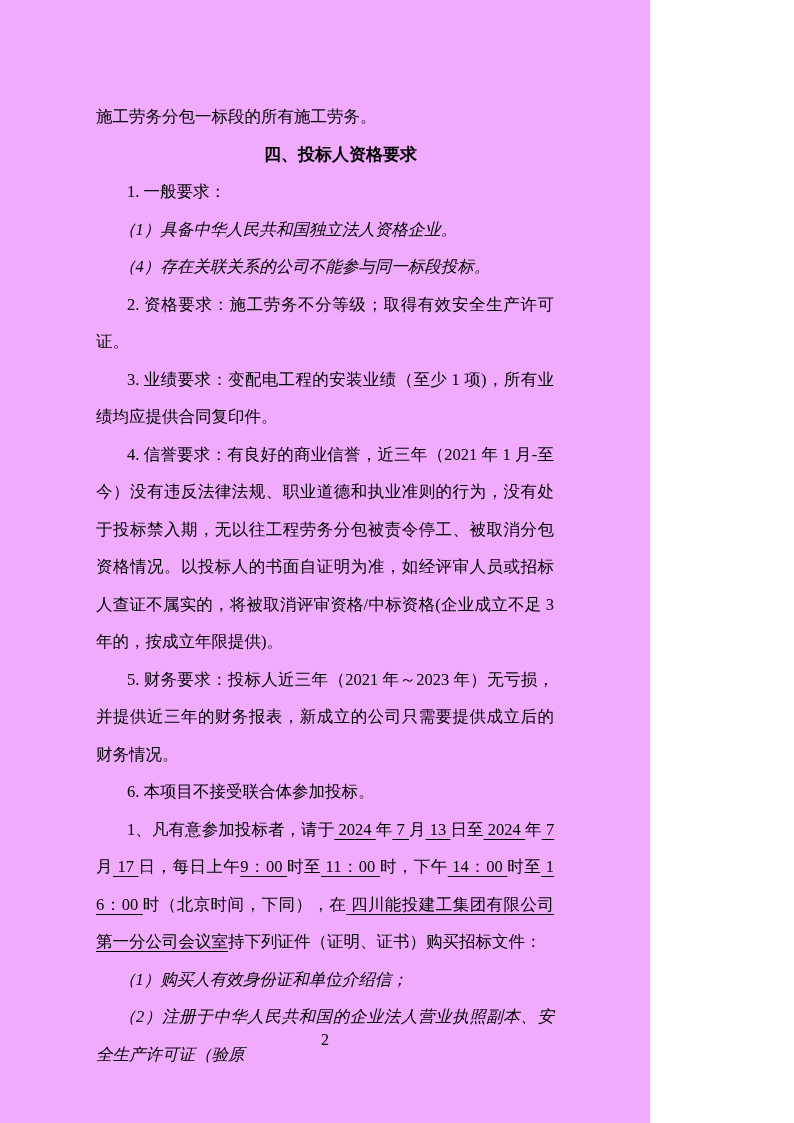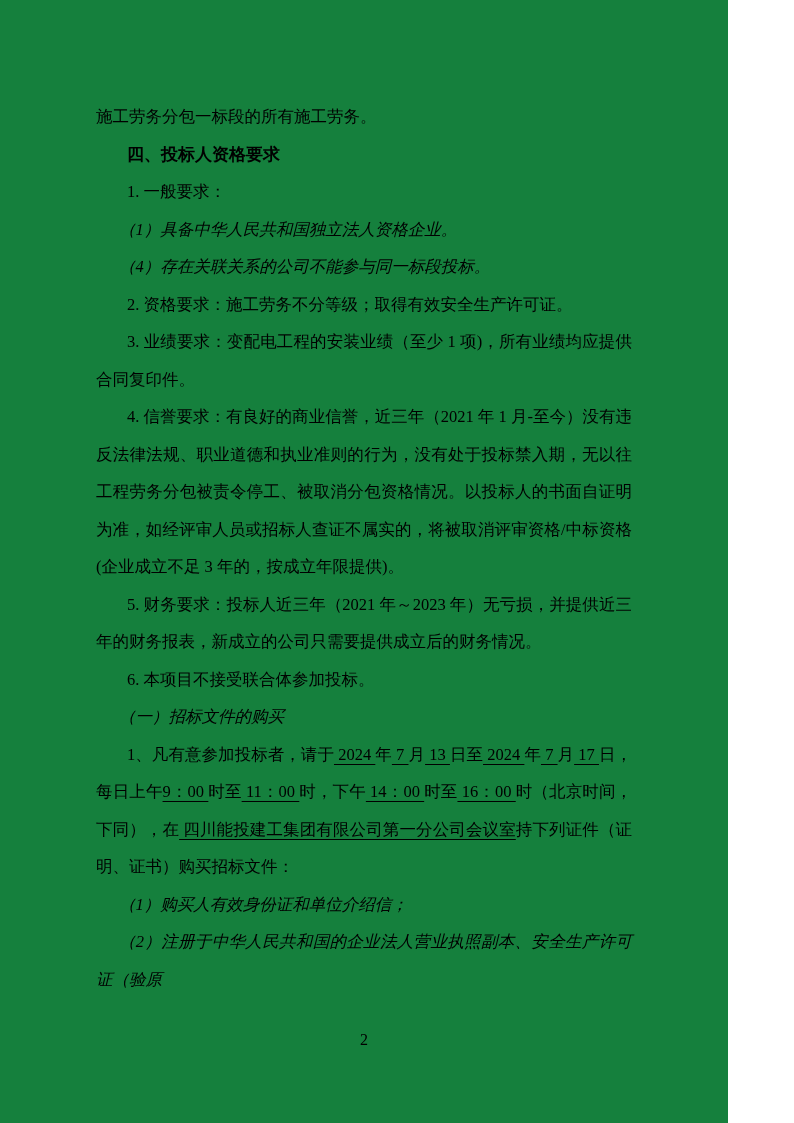--- a/index.html
+++ b/index.html
@@ -2,42 +2,42 @@
 <html><head>
 <meta charset="utf-8">
 <style>
   html, body {
     margin: 0;
     padding: 0;
     background: #ffffff;
   }
   .page {
     position: relative;
-    width: 728px;
+    width: 650px;
     height: 1123px;
-    background: #15803d;
+    background: #f0abfc;
     box-sizing: border-box;
     padding: 98px 96px 0 96px;
     overflow: hidden;
     font-family: "Liberation Serif", "DejaVu Serif", serif;
     color: #000000;
   }
   .para {
     margin: 0;
     font-size: 16.5px;
     line-height: 37.5px;
     text-align: justify;
     text-justify: inter-character;
     word-break: break-all;
   }
   .para.heading {
     font-family: "Liberation Sans", "DejaVu Sans", sans-serif;
     font-weight: 700;
     font-size: 17px;
-    text-align: left;
+    text-align: center;
   }
   .indent-flush   { text-indent: 0; }
   .indent-indent2 { text-indent: 31px; }
   .indent-paren   { text-indent: 23px; font-style: italic; }
   .u {
     text-decoration: underline;
     text-decoration-thickness: 1px;
     text-underline-offset: 4px;
   }
   .page-number {
@@ -60,21 +60,20 @@
       <p class="para body indent-flush"><span>施工劳务分包一标段的所有施工劳务。</span></p>
       <p class="para heading indent-indent2"><span>四、投标人资格要求</span></p>
       <p class="para body indent-indent2"><span>1. 一般要求：</span></p>
       <p class="para body indent-paren"><span>（1）具备中华人民共和国独立法人资格企业。</span></p>
       <p class="para body indent-paren"><span>（4）存在关联关系的公司不能参与同一标段投标。</span></p>
       <p class="para body indent-indent2"><span>2. 资格要求：施工劳务不分等级；取得有效安全生产许可证。</span></p>
       <p class="para body indent-indent2"><span>3. 业绩要求：变配电工程的安装业绩（至少 1 项)，所有业绩均应提供合同复印件。</span></p>
       <p class="para body indent-indent2"><span>4. 信誉要求：有良好的商业信誉，近三年（2021 年 1 月-至今）没有违反法律法规、职业道德和执业准则的行为，没有处于投标禁入期，无以往工程劳务分包被责令停工、被取消分包资格情况。以投标人的书面自证明为准，如经评审人员或招标人查证不属实的，将被取消评审资格/中标资格(企业成立不足 3 年的，按成立年限提供)。</span></p>
       <p class="para body indent-indent2"><span>5. 财务要求：投标人近三年（2021 年～2023 年）无亏损，并提供近三年的财务报表，新成立的公司只需要提供成立后的财务情况。</span></p>
       <p class="para body indent-indent2"><span>6. 本项目不接受联合体参加投标。</span></p>
-      <p class="para body indent-paren"><span>（一）招标文件的购买</span></p>
       <p class="para body indent-indent2"><span>1、凡有意参加投标者，请于</span><span class="u"> 2024 </span><span>年</span><span class="u"> 7 </span><span>月</span><span class="u"> 13 </span><span>日至</span><span class="u"> 2024 </span><span>年</span><span class="u"> 7 </span><span>月</span><span class="u"> 17 </span><span>日，每日上午</span><span class="u">9：00 </span><span>时至</span><span class="u"> 11：00 </span><span>时，下午</span><span class="u"> 14：00 </span><span>时至</span><span class="u"> 16：00 </span><span>时（北京时间，下同），在</span><span class="u"> 四川能投建工集团有限公司第一分公司会议室</span><span>持下列证件（证明、证书）购买招标文件：</span></p>
       <p class="para body indent-paren"><span>（1）购买人有效身份证和单位介绍信；</span></p>
       <p class="para body indent-paren"><span>（2）注册于中华人民共和国的企业法人营业执照副本、安全生产许可证（验原</span></p>
     </div>
   <div class="page-number">
     <span>2</span>
   </div>
 </div>
 
 </body></html>

